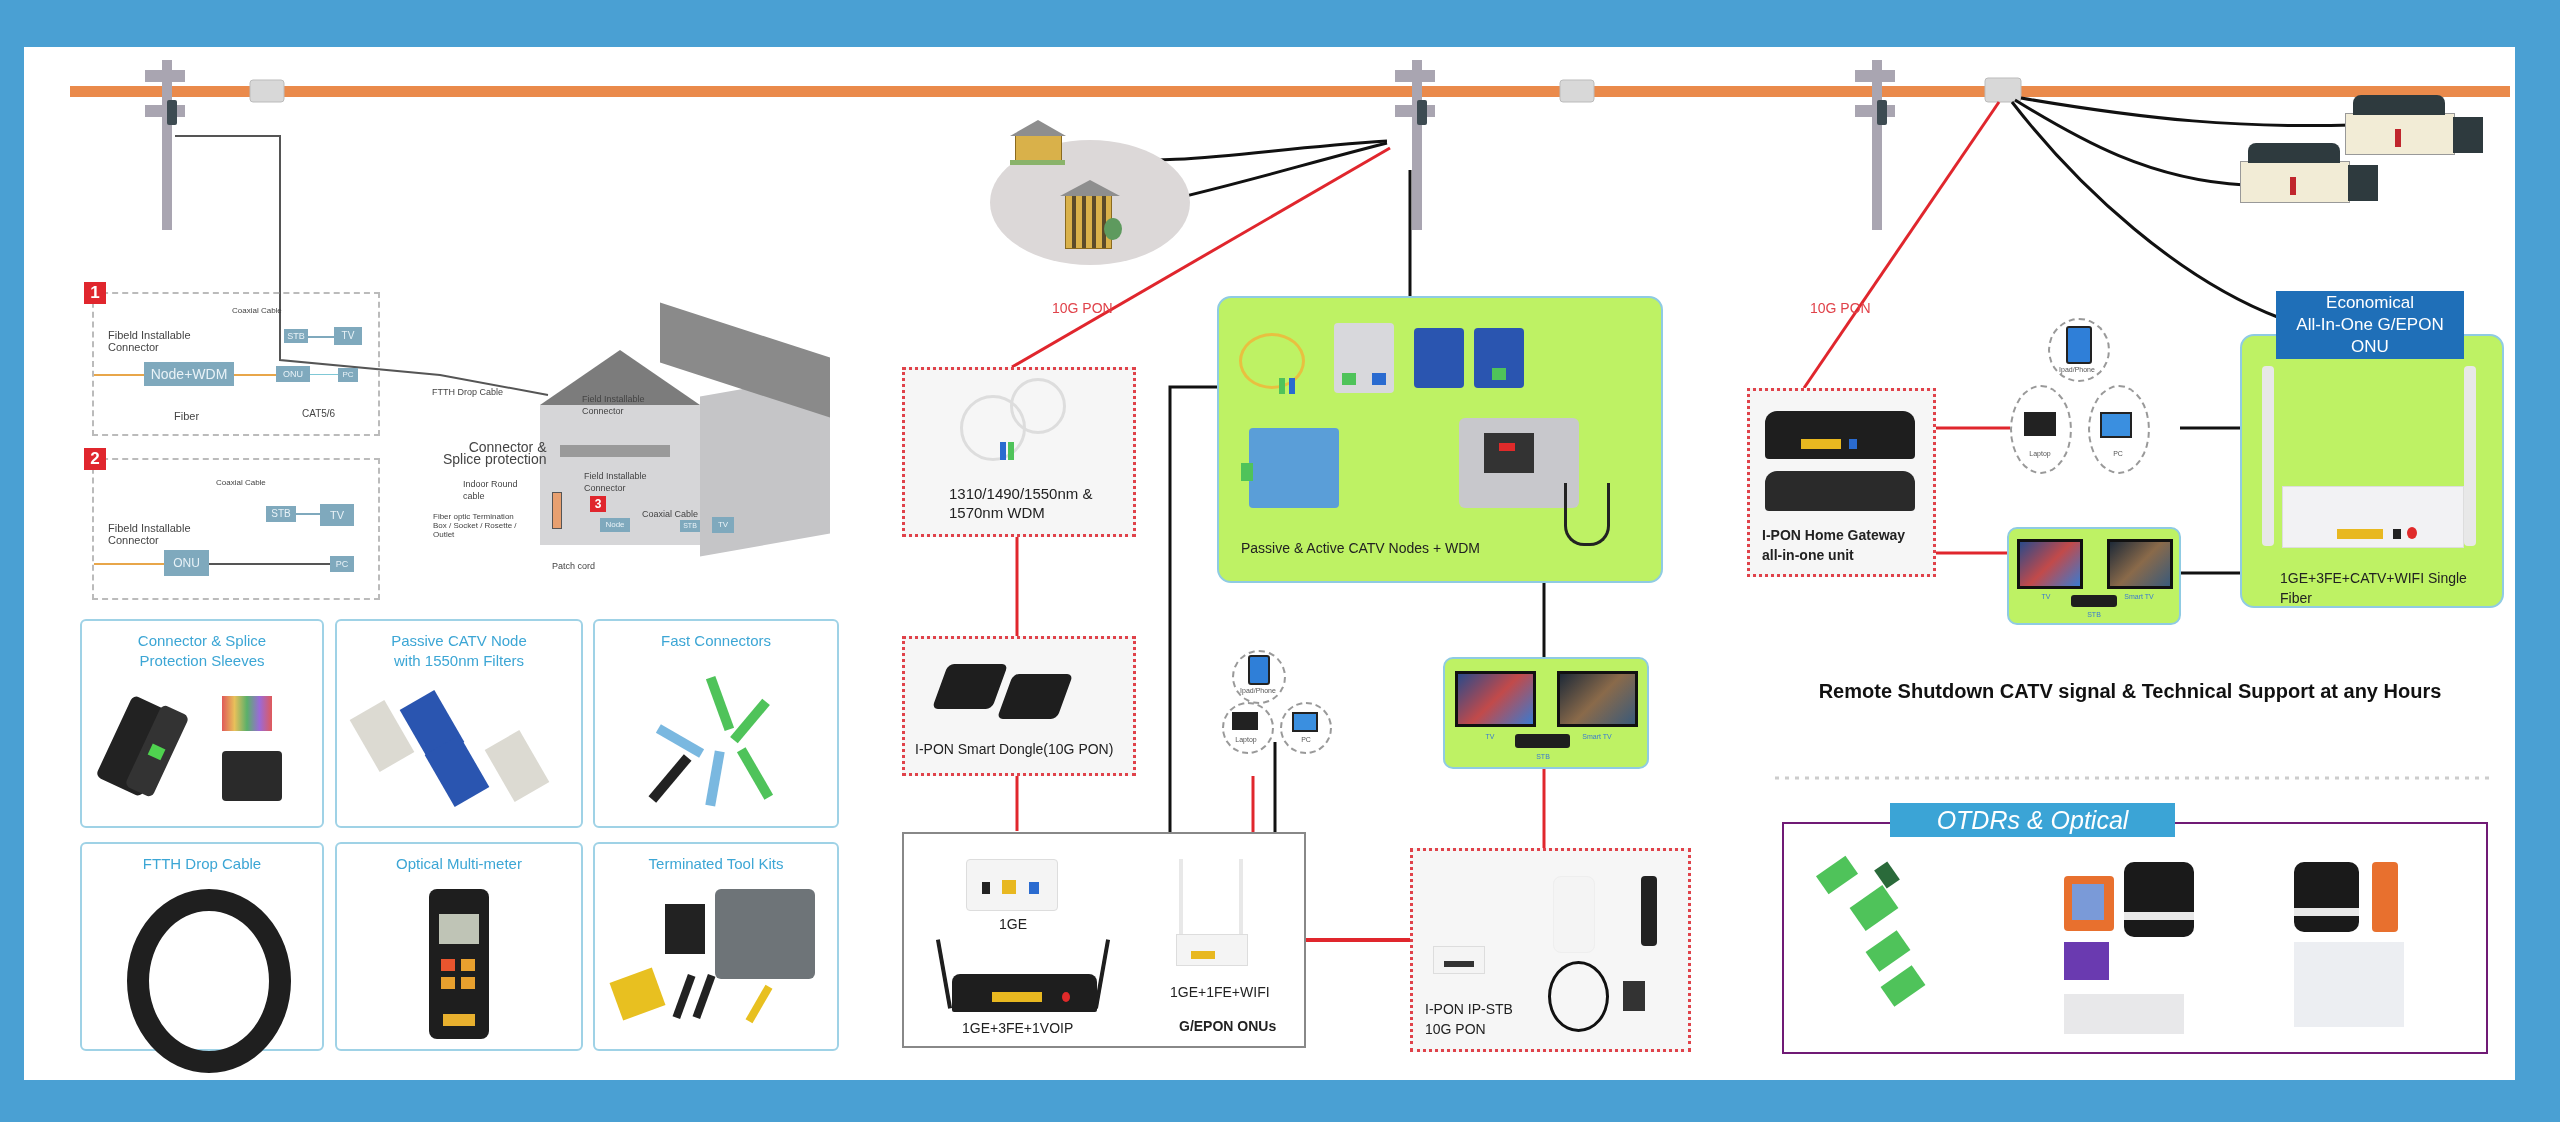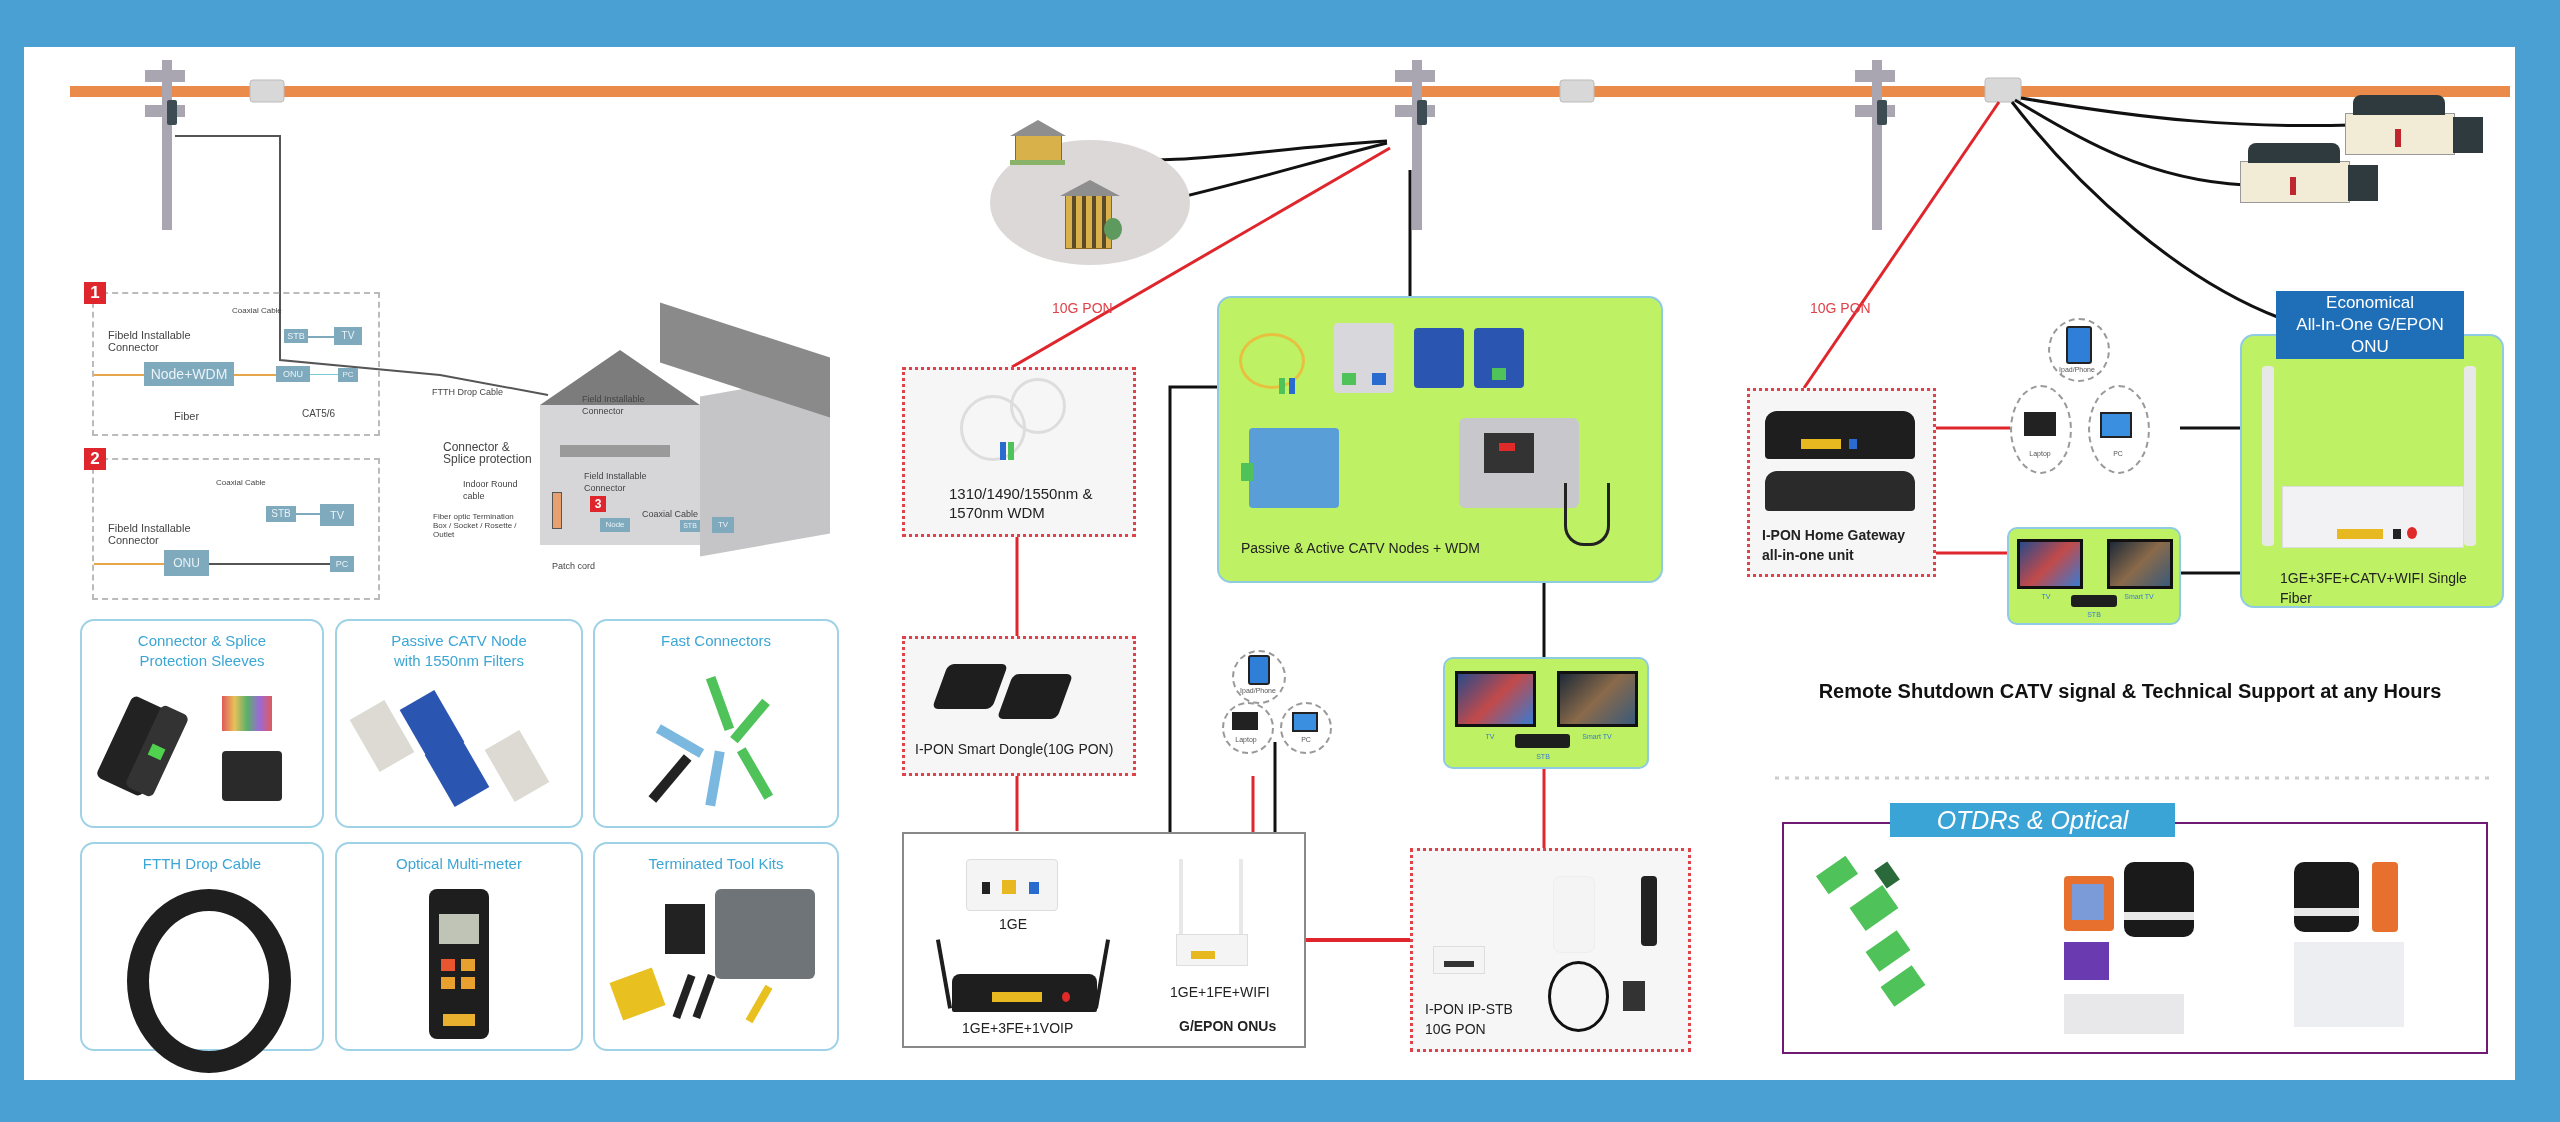--- a/index.html
+++ b/index.html
@@ -4,21 +4,21 @@
 <style>
   html,body{margin:0;padding:0;}
   body{width:2560px;height:1122px;background:#4aa0d3;position:relative;overflow:hidden;font-family:"Liberation Sans",sans-serif;}
   .canvas{position:absolute;left:24px;top:47px;width:2491px;height:1033px;background:#fff;}
   .abs{position:absolute;}
   svg.wires{position:absolute;left:0;top:0;width:2560px;height:1122px;pointer-events:none;}
   .dash-box{position:absolute;border:2px dashed #bbb;}
   .red-box{position:absolute;border:3px dotted #e0424a;background:#f6f6f6;}
   .blue-box{position:absolute;border:2px solid #8fcbe3;border-radius:14px;background:#bef264;}
   .gray-box{position:absolute;border:2px solid #701a75;background:#fff;}
-  .prod-card{position:absolute;border:2px solid #9fd2e6;border-radius:14px;background:#fff;}
+  .prod-card{position:absolute;border:2px solid #9fd2e6;border-radius:6px;background:#fff;}
   .prod-title{position:absolute;left:0;right:0;top:10px;text-align:center;color:#3ca6d5;font-size:15px;line-height:20px;white-space:pre-line;font-family:"Liberation Sans Narrow","Liberation Sans",sans-serif;}
   .badge-num{position:absolute;width:22px;height:22px;background:#e0262d;color:#fff;font-weight:bold;font-size:17px;text-align:center;line-height:22px;}
   .tbox{position:absolute;background:#7fa9bd;color:#e8f2f7;font-size:14px;text-align:center;}
   .lbl{position:absolute;font-size:10px;color:#444;line-height:12px;white-space:pre-line;}
   .cap{position:absolute;color:#222;font-size:15px;white-space:pre-line;line-height:20px;}
   .red-lbl{position:absolute;color:#e0424a;font-size:14px;}
   .pole{position:absolute;background:#a9a5b1;}
   .circle{position:absolute;border:2px dashed #999;border-radius:50%;}
   .tiny{position:absolute;font-size:7px;color:#555;text-align:center;}
 </style>
@@ -152,21 +152,21 @@
 <div class="abs" style="left:540px;top:290px;width:310px;height:260px;">
   <div style="position:absolute;left:0;top:60px;width:0;height:0;border-left:80px solid transparent;border-right:80px solid transparent;border-bottom:55px solid #7c7c7c;"></div>
   <div style="position:absolute;left:0;top:115px;width:160px;height:140px;background:#d6d6d8;"></div>
   <div style="position:absolute;left:160px;top:95px;width:130px;height:160px;background:#c5c5c7;transform:skewY(-10deg);"></div>
   <div style="position:absolute;left:120px;top:40px;width:170px;height:60px;background:#8a8a8a;transform:skewY(18deg);"></div>
   <div style="position:absolute;left:20px;top:155px;width:110px;height:12px;background:#9a9a9a;"></div>
 </div>
 <div class="lbl" style="left:432px;top:386px;font-size:9px;">FTTH Drop Cable</div>
 <div class="lbl" style="left:582px;top:393px;font-size:9px;">Field Installable
 Connector</div>
-<div class="lbl" style="left:443px;top:441px;font-size:12px;">Connector &amp;
+<div class="lbl" style="left:443px;top:441px;font-size:14px;text-align:right;">Connector &amp;
 Splice protection</div>
 <div class="lbl" style="left:463px;top:478px;font-size:9px;">Indoor Round
 cable</div>
 <div class="lbl" style="left:584px;top:470px;font-size:9px;">Field Installable
 Connector</div>
 <div class="lbl" style="left:433px;top:512px;font-size:8px;line-height:9px;">Fiber optic Termination
 Box / Socket / Rosette /
 Outlet</div>
 <div class="lbl" style="left:552px;top:560px;font-size:9px;">Patch cord</div>
 <div class="abs" style="left:552px;top:492px;width:8px;height:35px;border:1px solid #555;background:#e8a070;"></div>

